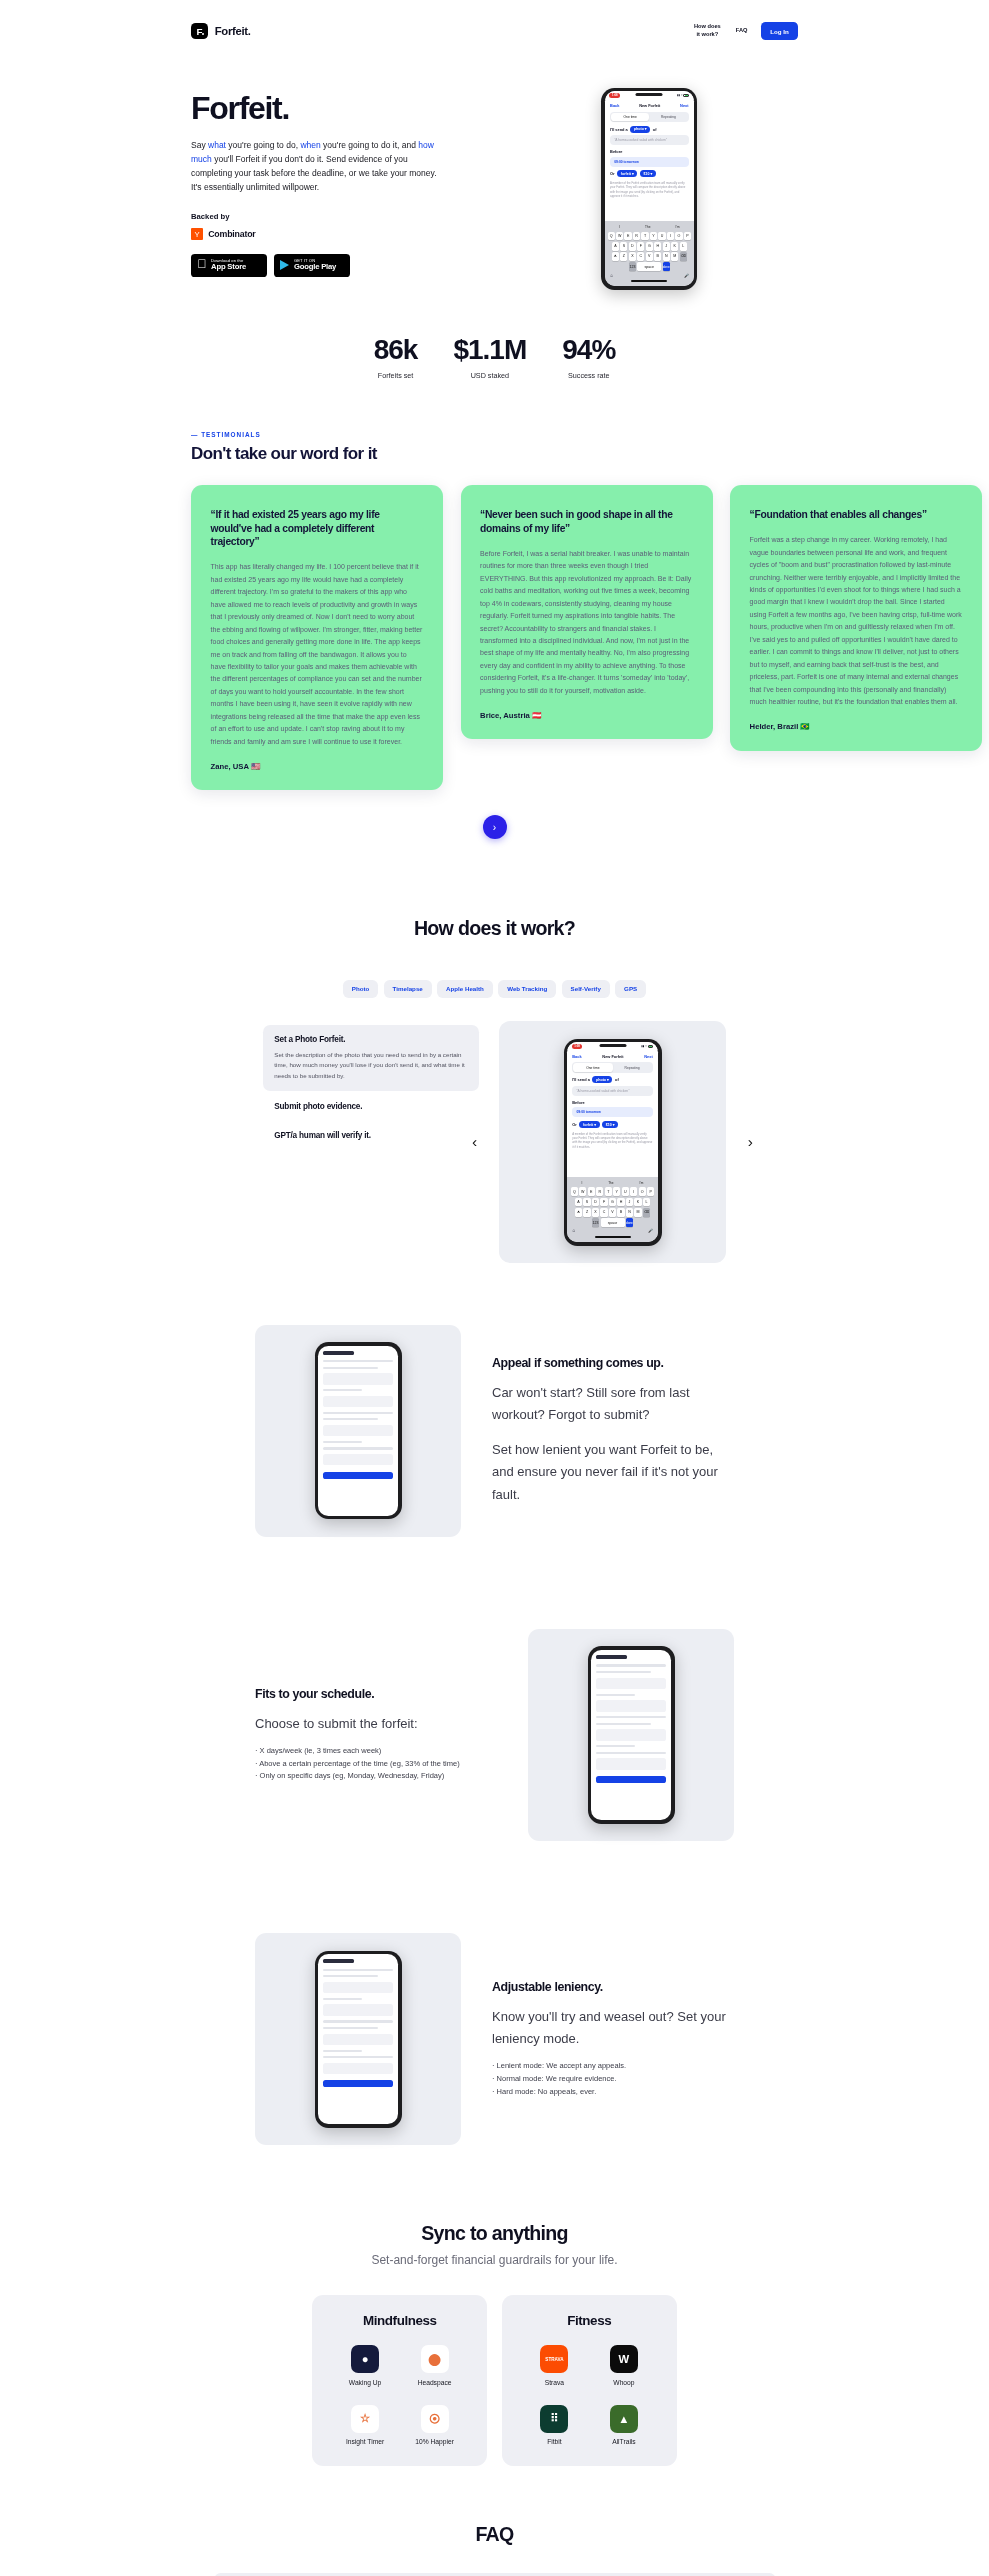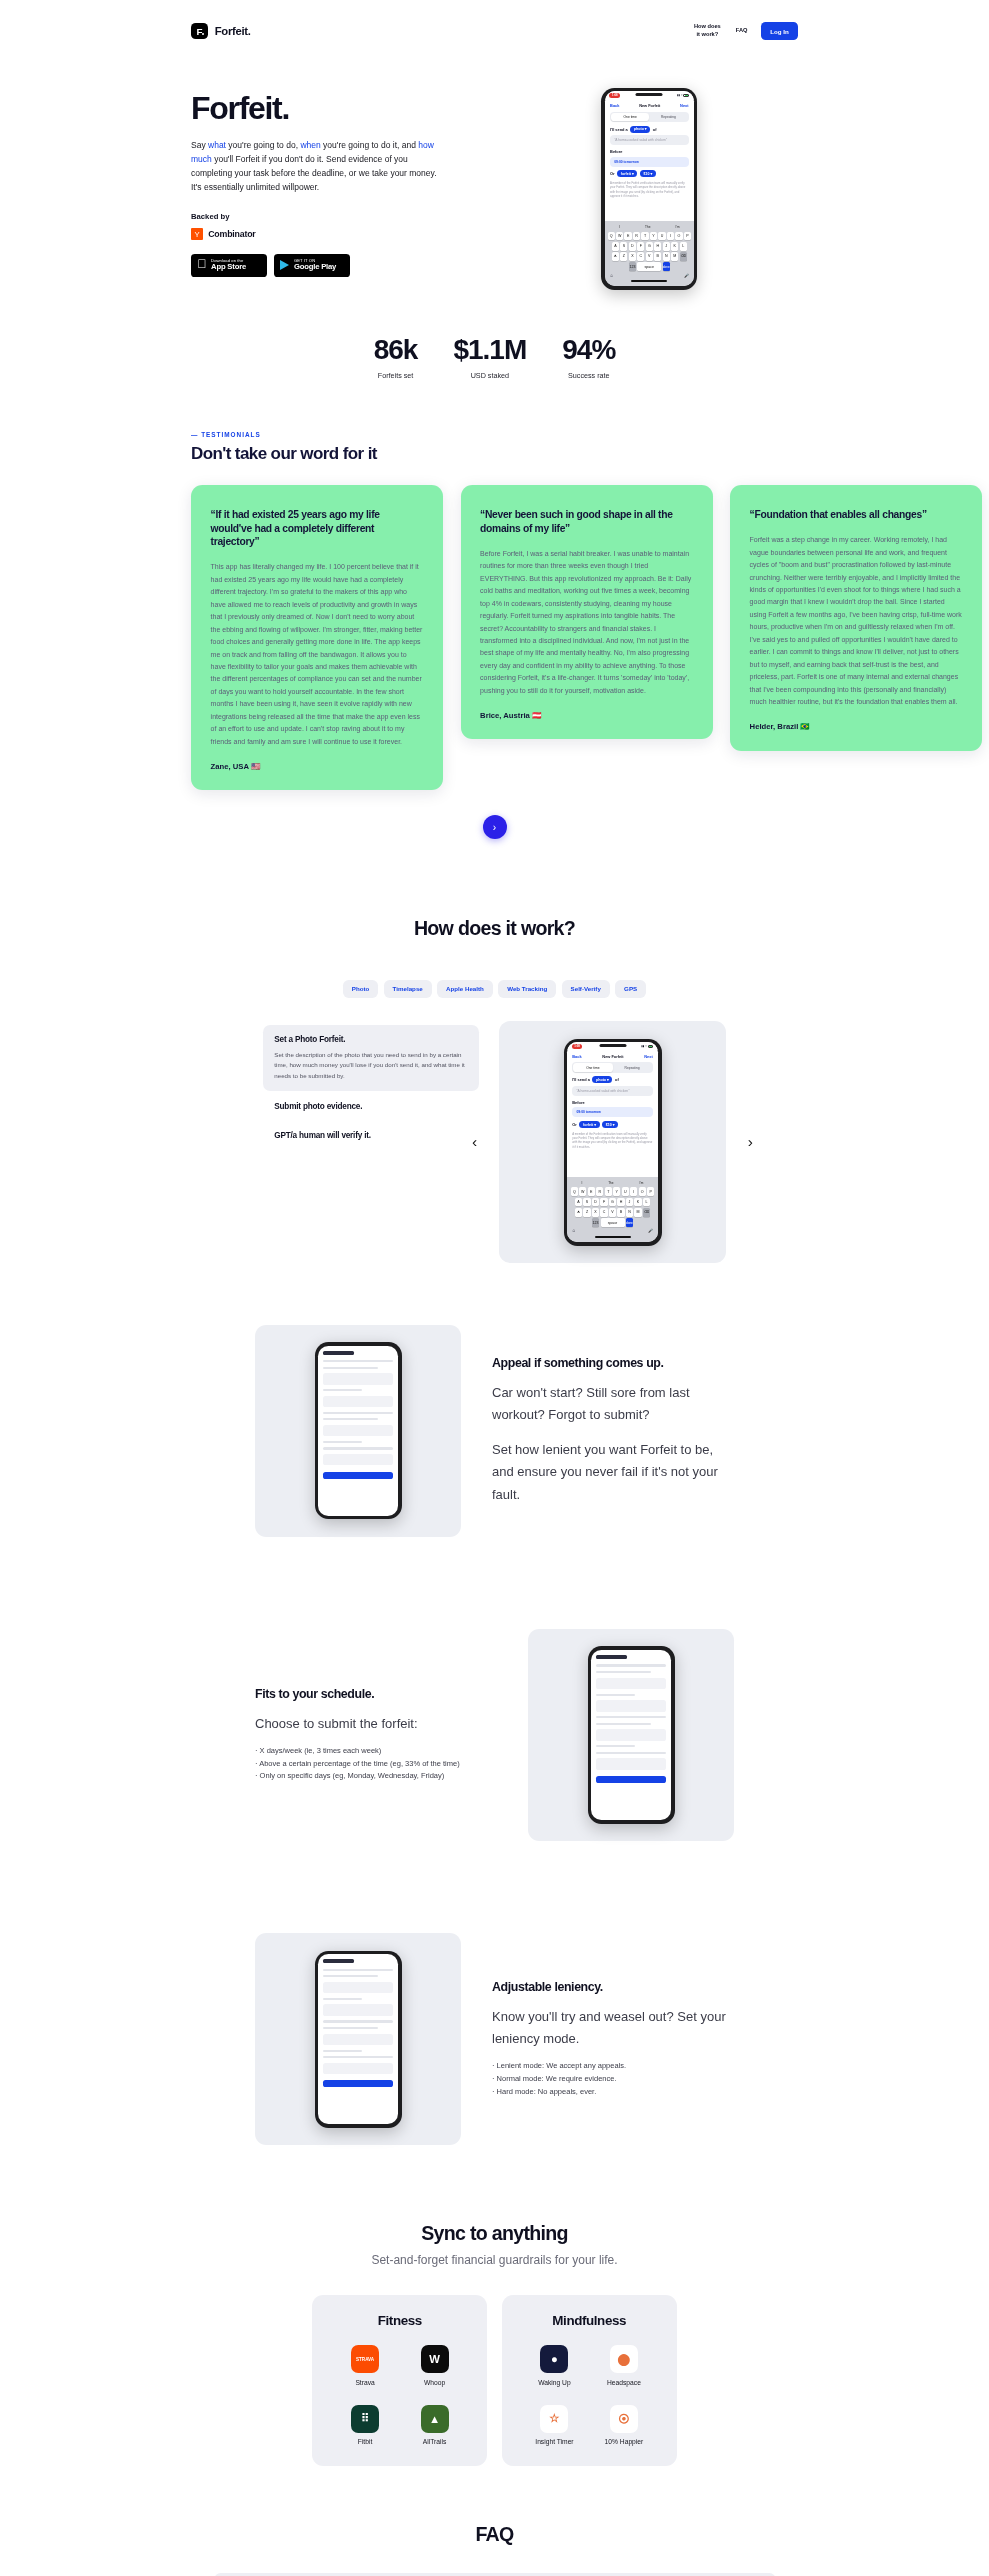--- a/index.html
+++ b/index.html
@@ -640,58 +640,58 @@
           </div>
         </div>
       </div>
     </div>
 
   <div class="sync">
     <div class="sync-h">Sync to anything</div>
     <div class="sync-p">Set-and-forget financial guardrails for your life.</div>
     <div class="sync-grid" id="sync-grid">
         <div class="sync-card">
+          <h3>Mindfulness</h3>
+          <div class="apps">
+            <div class="app">
+      <div class="app-ico" style="background:#141a3c;color:#fff;font-size:11.3px">●</div>
+      <div class="app-name">Waking Up</div>
+            </div>
+            <div class="app">
+      <div class="app-ico" style="background:#ffffff;color:#e8703a;font-size:11.3px">⬤</div>
+      <div class="app-name">Headspace</div>
+            </div>
+            <div class="app">
+      <div class="app-ico" style="background:#ffffff;color:#e8703a;font-size:11.3px">☆</div>
+      <div class="app-name">Insight Timer</div>
+            </div>
+            <div class="app">
+      <div class="app-ico" style="background:#ffffff;color:#e8703a;font-size:11.3px">⦿</div>
+      <div class="app-name">10% Happier</div>
+            </div>
+          </div>
+        </div>
+        <div class="sync-card">
           <h3>Fitness</h3>
           <div class="apps">
             <div class="app">
       <div class="app-ico" style="background:#fc4c02;color:#fff;font-size:4.6px">STRAVA</div>
       <div class="app-name">Strava</div>
             </div>
             <div class="app">
       <div class="app-ico" style="background:#0b0b0b;color:#fff;font-size:11.3px">W</div>
       <div class="app-name">Whoop</div>
             </div>
             <div class="app">
       <div class="app-ico" style="background:#0c3c30;color:#fff;font-size:11.3px">⠿</div>
       <div class="app-name">Fitbit</div>
             </div>
             <div class="app">
       <div class="app-ico" style="background:#3a6b2a;color:#fff;font-size:11.3px">▲</div>
       <div class="app-name">AllTrails</div>
-            </div>
-          </div>
-        </div>
-        <div class="sync-card">
-          <h3>Mindfulness</h3>
-          <div class="apps">
-            <div class="app">
-      <div class="app-ico" style="background:#141a3c;color:#fff;font-size:11.3px">●</div>
-      <div class="app-name">Waking Up</div>
-            </div>
-            <div class="app">
-      <div class="app-ico" style="background:#ffffff;color:#e8703a;font-size:11.3px">⬤</div>
-      <div class="app-name">Headspace</div>
-            </div>
-            <div class="app">
-      <div class="app-ico" style="background:#ffffff;color:#e8703a;font-size:11.3px">☆</div>
-      <div class="app-name">Insight Timer</div>
-            </div>
-            <div class="app">
-      <div class="app-ico" style="background:#ffffff;color:#e8703a;font-size:11.3px">⦿</div>
-      <div class="app-name">10% Happier</div>
             </div>
           </div>
         </div>
       </div>
   </div>
 
   <div class="faq">
     <div class="faq-h">FAQ</div>
     <div class="faq-list" id="faq-list">
         <div class="faq-item">

